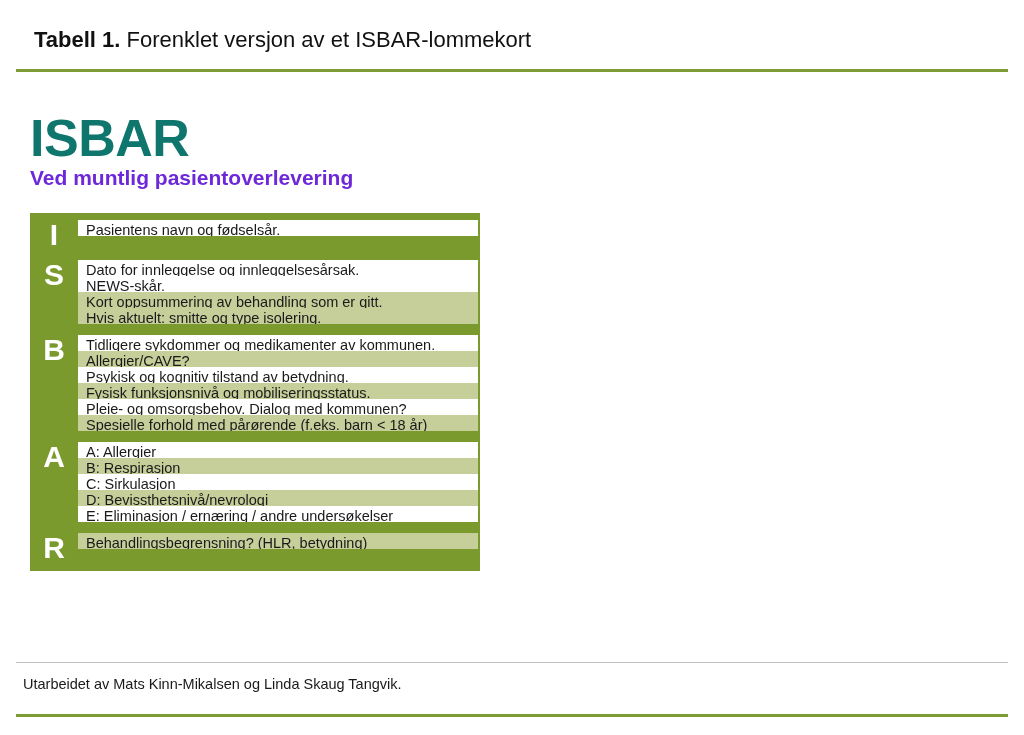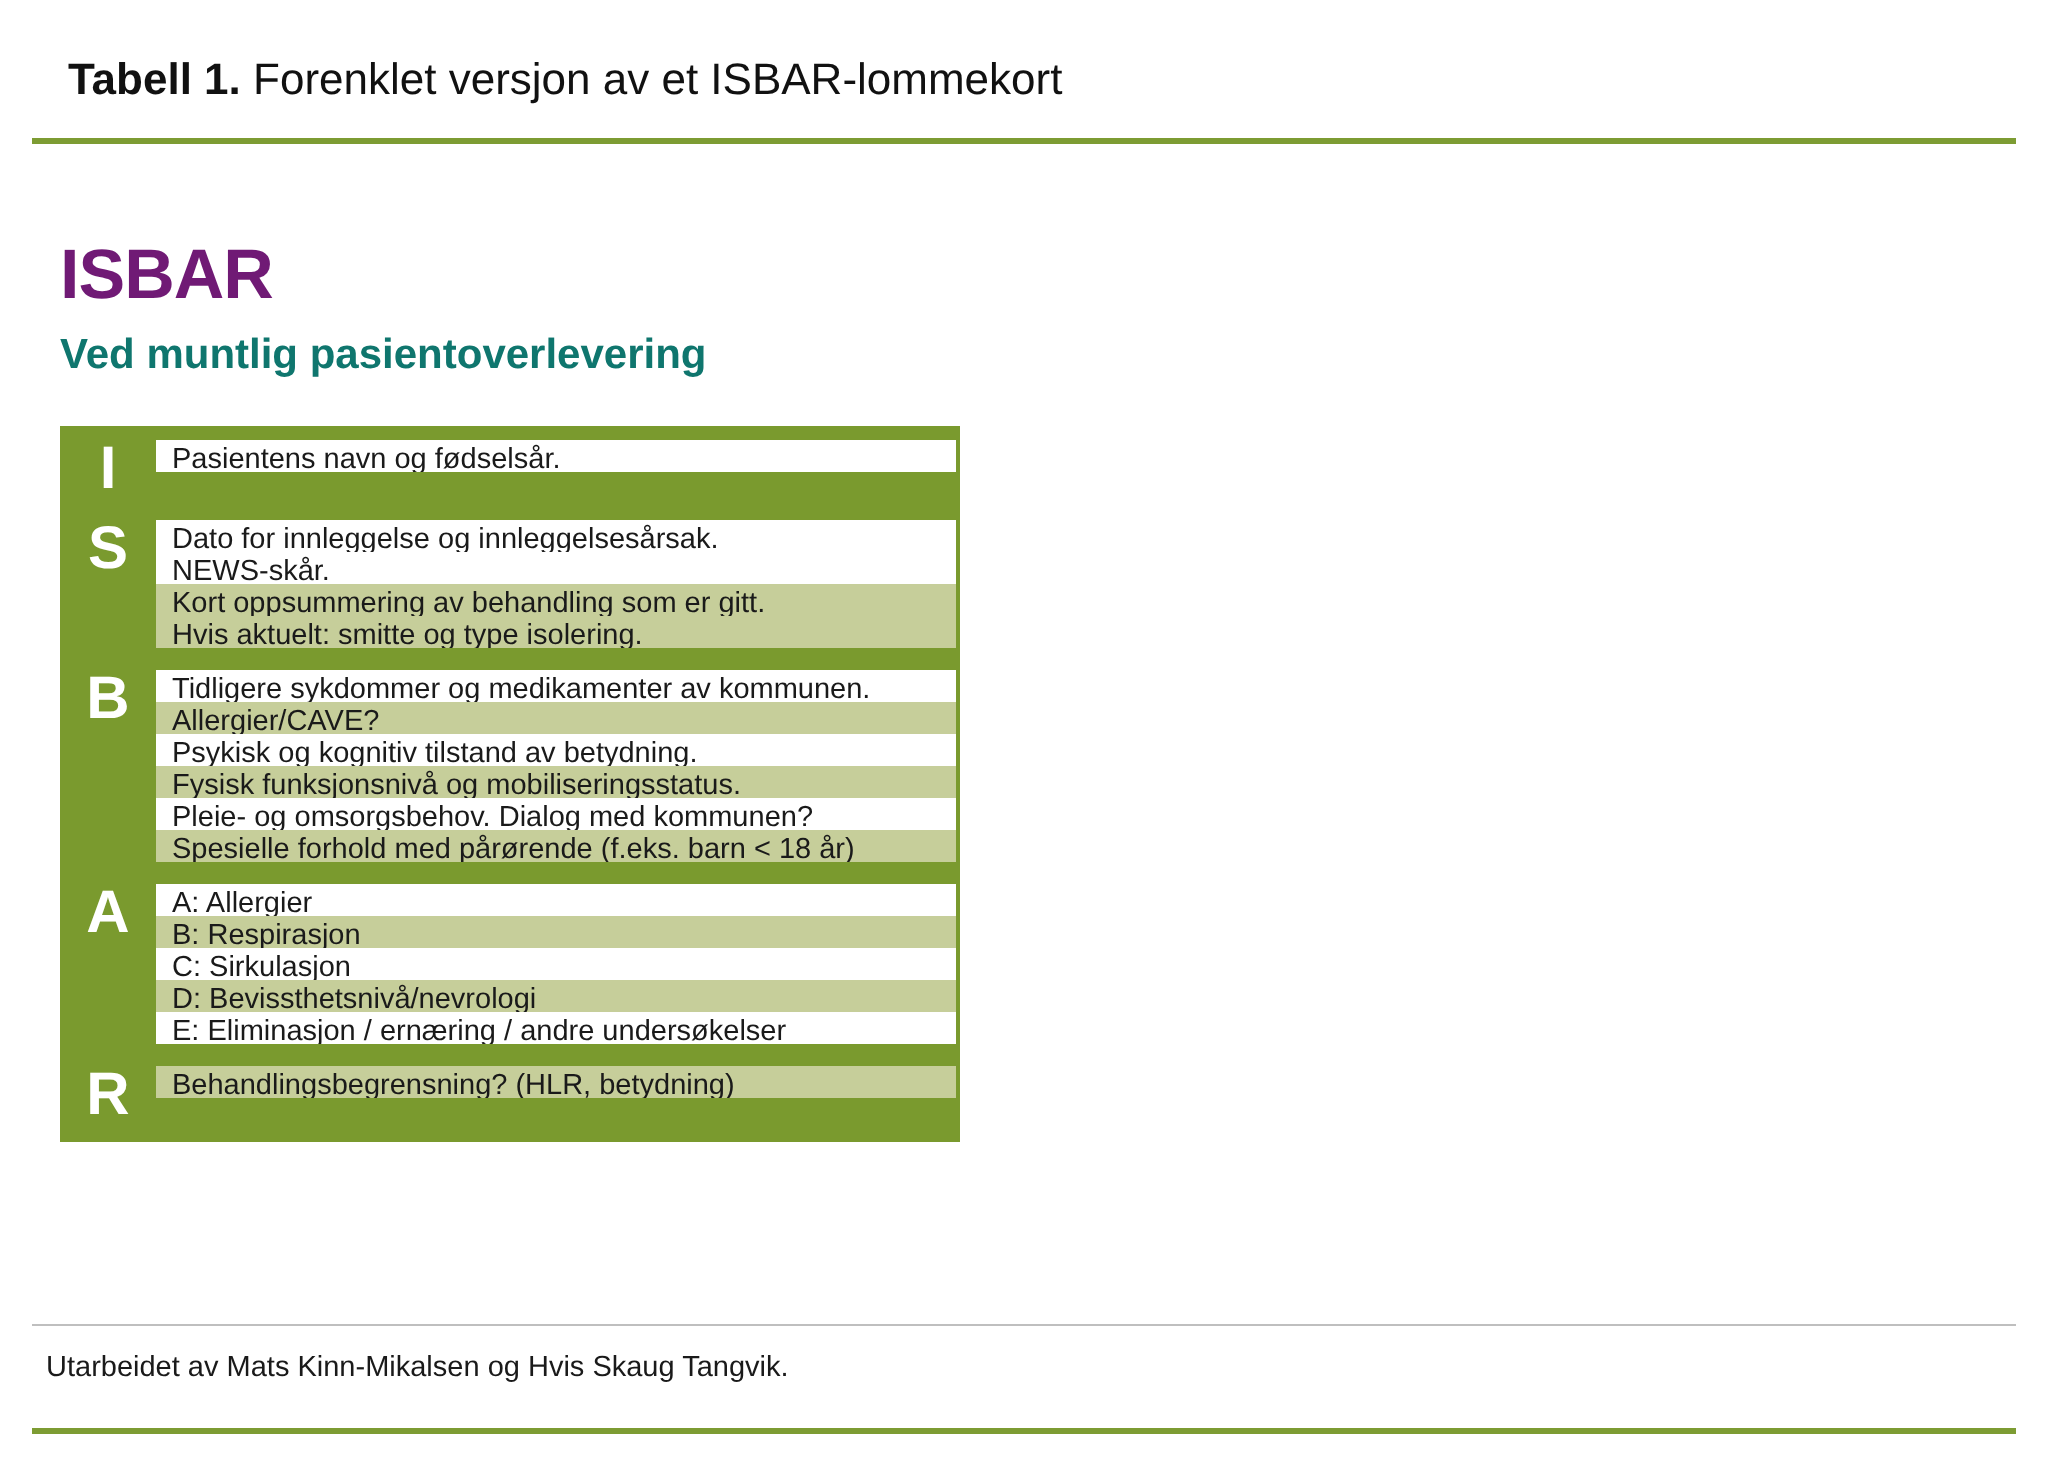--- a/index.html
+++ b/index.html
@@ -44,32 +44,32 @@
   }
 
   
   .card {
     position: absolute;
     left: 30px;
     top: 113px;
     width: 450px;
   }
   .card-title {
-    font-size: 35px;
+    font-size: 52px;
     font-weight: bold;
     line-height: 50px;
     letter-spacing: -0.5px;
-    color: #701a75;
+    color: #0f766e;
     margin: 0;
   }
   .card-subtitle {
     font-size: 21px;
     font-weight: bold;
     line-height: 26px;
-    color: #0f766e;
+    color: #6d28d9;
     margin: 2px 0 0 0;
   }
 
   
   .isbar-block {
     position: absolute;
     left: 30px;
     top: 213px;
     width: 450px;
     background: #7a9a2e;
@@ -198,14 +198,14 @@
     </div>
     <div class="isbar-group">
       <div class="isbar-letter">R</div>
       <div class="isbar-rows">
         <div class="isbar-row even">Behandlingsbegrensning? (HLR, betydning)</div>
       </div>
     </div>
   </div>
 
 <div class="rule-footer-top"></div>
-<div class="footer-note">Utarbeidet av Mats Kinn-Mikalsen og Hvis Skaug Tangvik.</div>
+<div class="footer-note">Utarbeidet av Mats Kinn-Mikalsen og Linda Skaug Tangvik.</div>
 <div class="rule-bottom"></div>
 
 </body></html>

